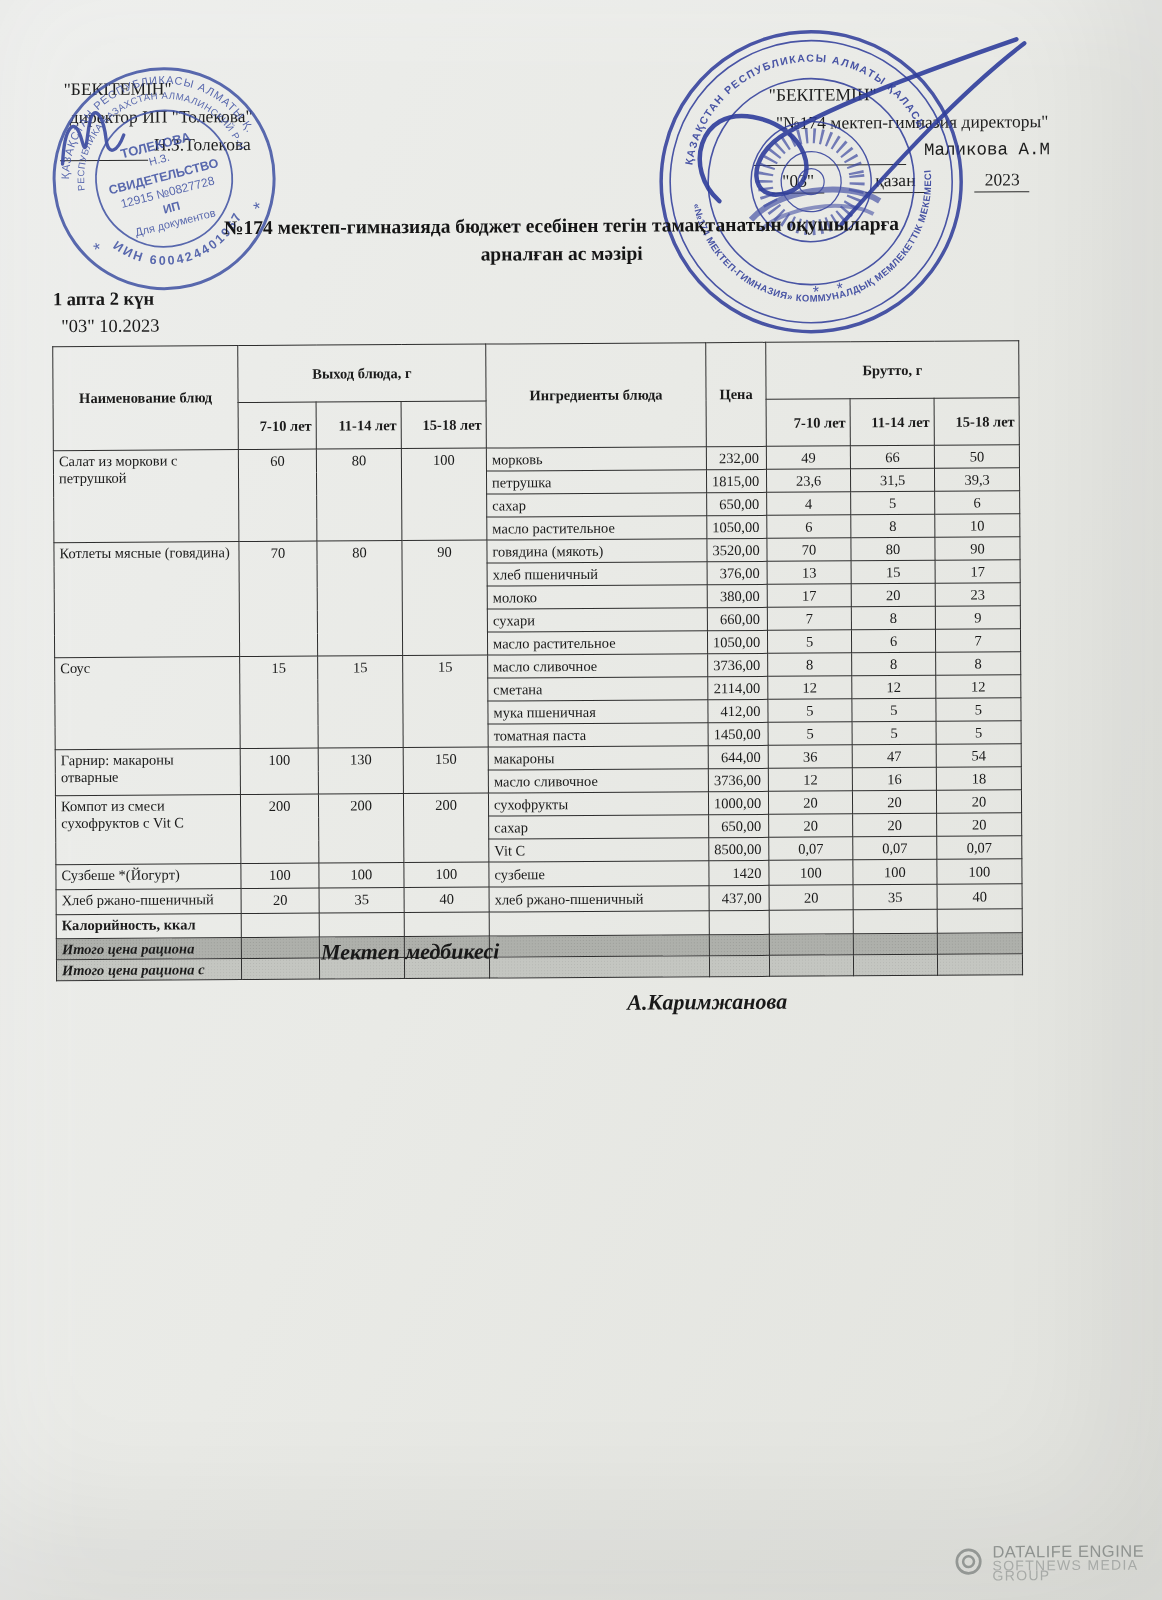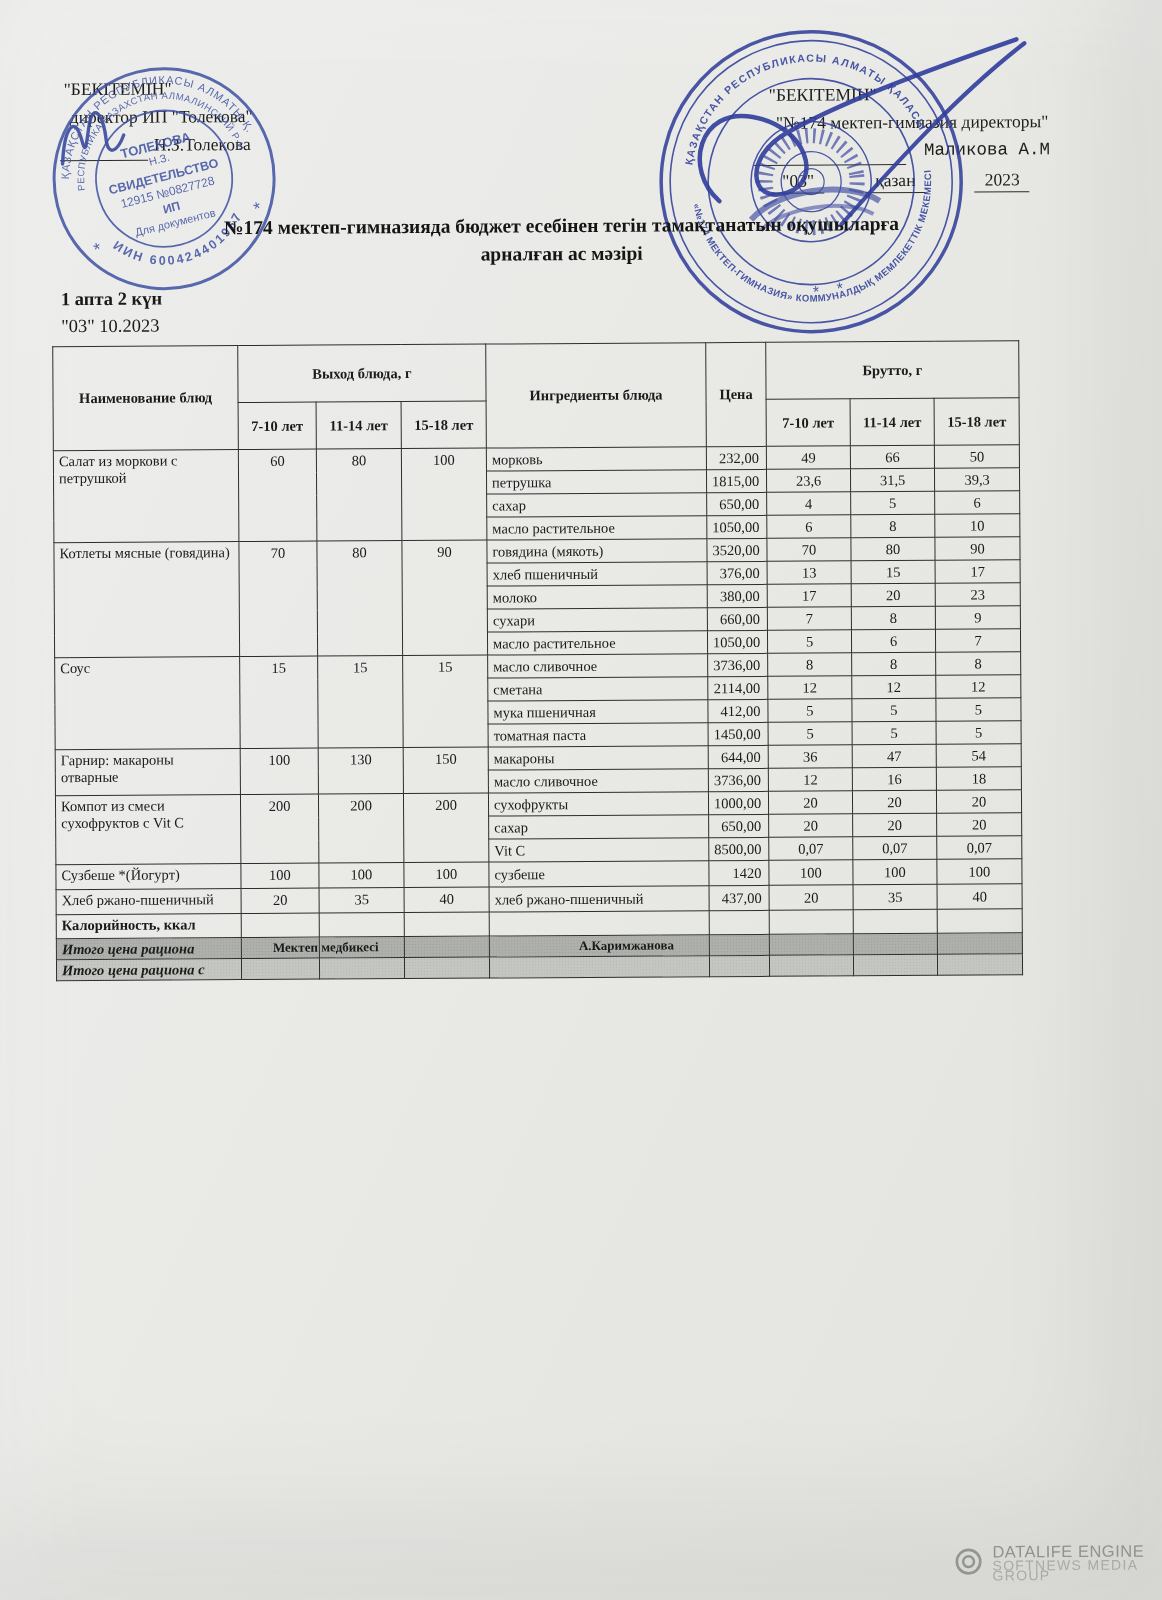--- a/index.html
+++ b/index.html
@@ -10,43 +10,43 @@
         box-shadow:inset -40px -70px 140px rgba(0,0,0,0.07), inset 30px 20px 90px rgba(255,255,255,0.28);}
   .rot{position:absolute;inset:0;transform:rotate(-0.35deg);}
   .abs{position:absolute;}
   
   .appr{font-size:17.5px;color:#1d1d1d;white-space:nowrap;}
   .blackline{border-bottom:1.8px solid #2a2a2a;height:0;}
   .datebit{border-bottom:1.8px solid #2a2a2a;padding:0 10px 2px 10px;}
   
   .doc-title{left:20px;top:212px;width:1090px;text-align:center;
              font-weight:bold;font-size:19.5px;line-height:28px;color:#151515;}
-  .week{left:64px;top:286px;font-weight:bold;font-size:18.5px;}
+  .week{left:56px;top:286px;font-weight:bold;font-size:18.5px;}
   .docdate{left:64px;top:313px;font-size:18.5px;}
   
   .menu-table{border-collapse:collapse;table-layout:fixed;width:966px;color:#1b1b1b;}
   .menu-table th,.menu-table td{border:1.6px solid #2e2e2e;overflow:hidden;}
   .menu-table th{font-weight:bold;font-size:14.5px;text-align:center;padding:2px 4px;}
   .thr1 th{height:52px;}
-  .thr2 th{height:42px;}
+  .thr2 th{height:42px;text-align:right;}
   .cell{font-size:14.5px;padding:1px 5px;height:20px;line-height:17px;vertical-align:middle;}
   .name-cell{text-align:left;vertical-align:top;padding-top:2px;}
   .out-cell{text-align:center;vertical-align:top;padding-top:3px;}
   .ing-cell{text-align:left;}
   .price-cell{text-align:right;padding-right:7px;}
   .brutto-cell{text-align:center;margin-left:6px;}
   .row-plain .name-cell{font-weight:bold;}
   .row-shade-dark td,.row-shade-light td{height:17px;}
   .row-shade-dark{background-color:#aeb0ab;
      background-image:radial-gradient(rgba(0,0,0,0.10) 1px,transparent 1px);background-size:3px 3px;}
   .row-shade-light{background-color:#c4c6c1;
      background-image:radial-gradient(rgba(0,0,0,0.07) 1px,transparent 1px);background-size:3px 3px;}
   .row-shade-dark .name-cell,.row-shade-light .name-cell{font-weight:bold;font-style:italic;}
   
-  .sign-label{font-weight:bold;font-size:13px;}
+  .sign-label{font-weight:bold;font-style:italic;font-size:22px;margin-left:48px;}
   
   .stamp{opacity:0.85;}
   .stamp-left{left:46px;top:54px;transform:rotate(-14deg);}
   .stamp-right{left:658px;top:26px;transform:rotate(-8deg);opacity:0.88;}
   .sig{opacity:0.9;}
   
   .wm{left:948px;top:1545px;display:flex;align-items:center;gap:8px;}
   .wm-t1{font-family:"Liberation Sans","DejaVu Sans",sans-serif;font-weight:normal;
          font-size:16.5px;letter-spacing:0.5px;color:#8f9390;line-height:17px;}
   .wm-t2{font-family:"Liberation Sans","DejaVu Sans",sans-serif;
@@ -362,21 +362,21 @@
             <td class="cell">&nbsp;</td>
             <td class="cell">&nbsp;</td>
             <td class="cell">&nbsp;</td>
             <td class="cell">&nbsp;</td>
             <td class="cell">&nbsp;</td>
           </tr>
         </tbody>
   </table>
 
   <div class="abs sign-label" style="left:272px;top:938px;">Мектеп медбикесі</div>
-  <div class="abs sign-label" style="left:578px;top:938px;">А.Каримжанова</div>
+  <div class="abs sign-label" style="left:578px;top:990px;">А.Каримжанова</div>
 
   <div class="abs wm">
     <svg width="38" height="38" viewBox="0 0 38 38">
       <circle cx="19" cy="19" r="14" fill="none" stroke="#939794" stroke-width="3.2"></circle>
       <circle cx="19" cy="19" r="6.5" fill="none" stroke="#939794" stroke-width="3"></circle>
     </svg>
     <div>
       <div class="wm-t1">DATALIFE ENGINE</div>
       <div class="wm-t2">SOFTNEWS MEDIA GROUP</div>
     </div>

